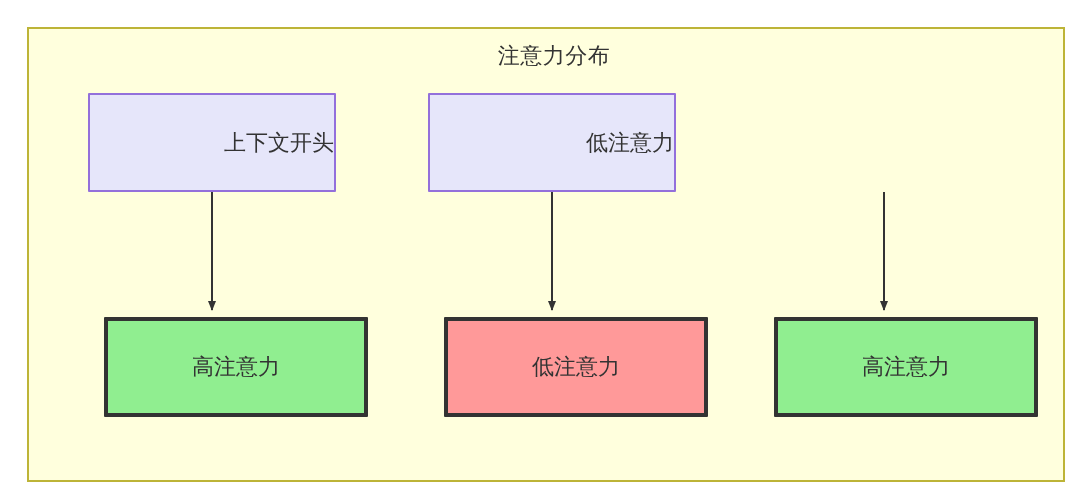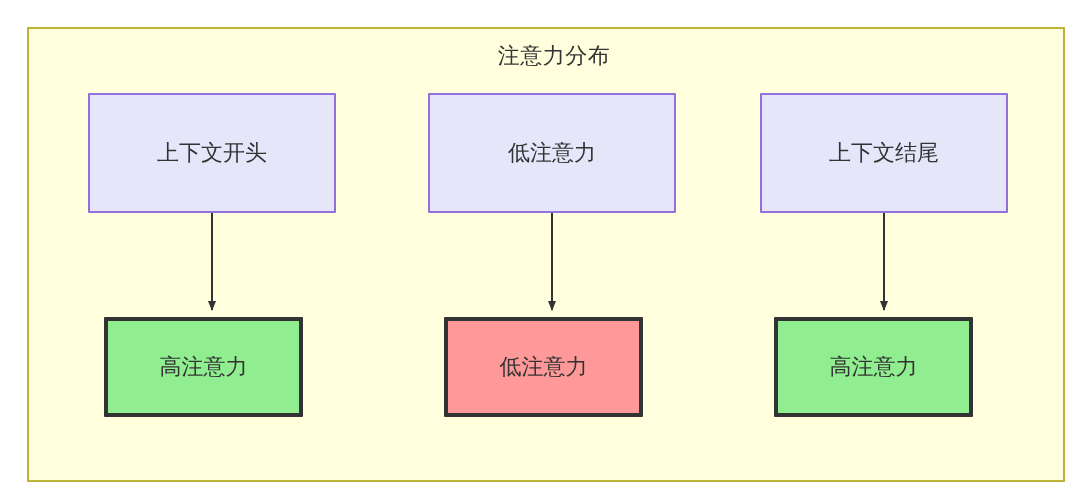--- a/index.html
+++ b/index.html
@@ -42,40 +42,40 @@
     font-size: 22px;
     color: #333333;
     line-height: 1.2;
     letter-spacing: 0.5px;
   }
 
   
   .ctx-node {
     position: absolute;
     width: 248px;
-    height: 120px;
+    height: 99px;
     background: #e6e6fa;
     border: 2px solid #9370db;
     box-sizing: border-box;
     display: flex;
     align-items: center;
-    justify-content: center;
+    justify-content: flex-end;
     font-size: 22px;
     color: #333333;
     border-radius: 1px;
   }
 
   .ctx-1 { left: 88px;  top: 93px; }
   .ctx-2 { left: 428px; top: 93px; }
   .ctx-3 { left: 760px; top: 93px; width: 248px; }
 
   
   .att-node {
     position: absolute;
-    width: 199px;
+    width: 264px;
     height: 100px;
     border: 4px solid #333333;
     box-sizing: border-box;
     display: flex;
     align-items: center;
     justify-content: center;
     font-size: 22px;
     color: #333333;
     border-radius: 1px;
   }
@@ -121,23 +121,20 @@
   </svg>
 
   <div class="ctx-node ctx-1">
     <span>上下文开头</span>
   </div>
 
   <div class="ctx-node ctx-2">
     <span>低注意力</span>
   </div>
 
-  <div class="ctx-node ctx-3">
-    <span>上下文结尾</span>
-  </div>
 
   <div class="att-node att-high att-1">
     <span>高注意力</span>
   </div>
 
   <div class="att-node att-low att-2">
     <span>低注意力</span>
   </div>
 
   <div class="att-node att-high att-3">

